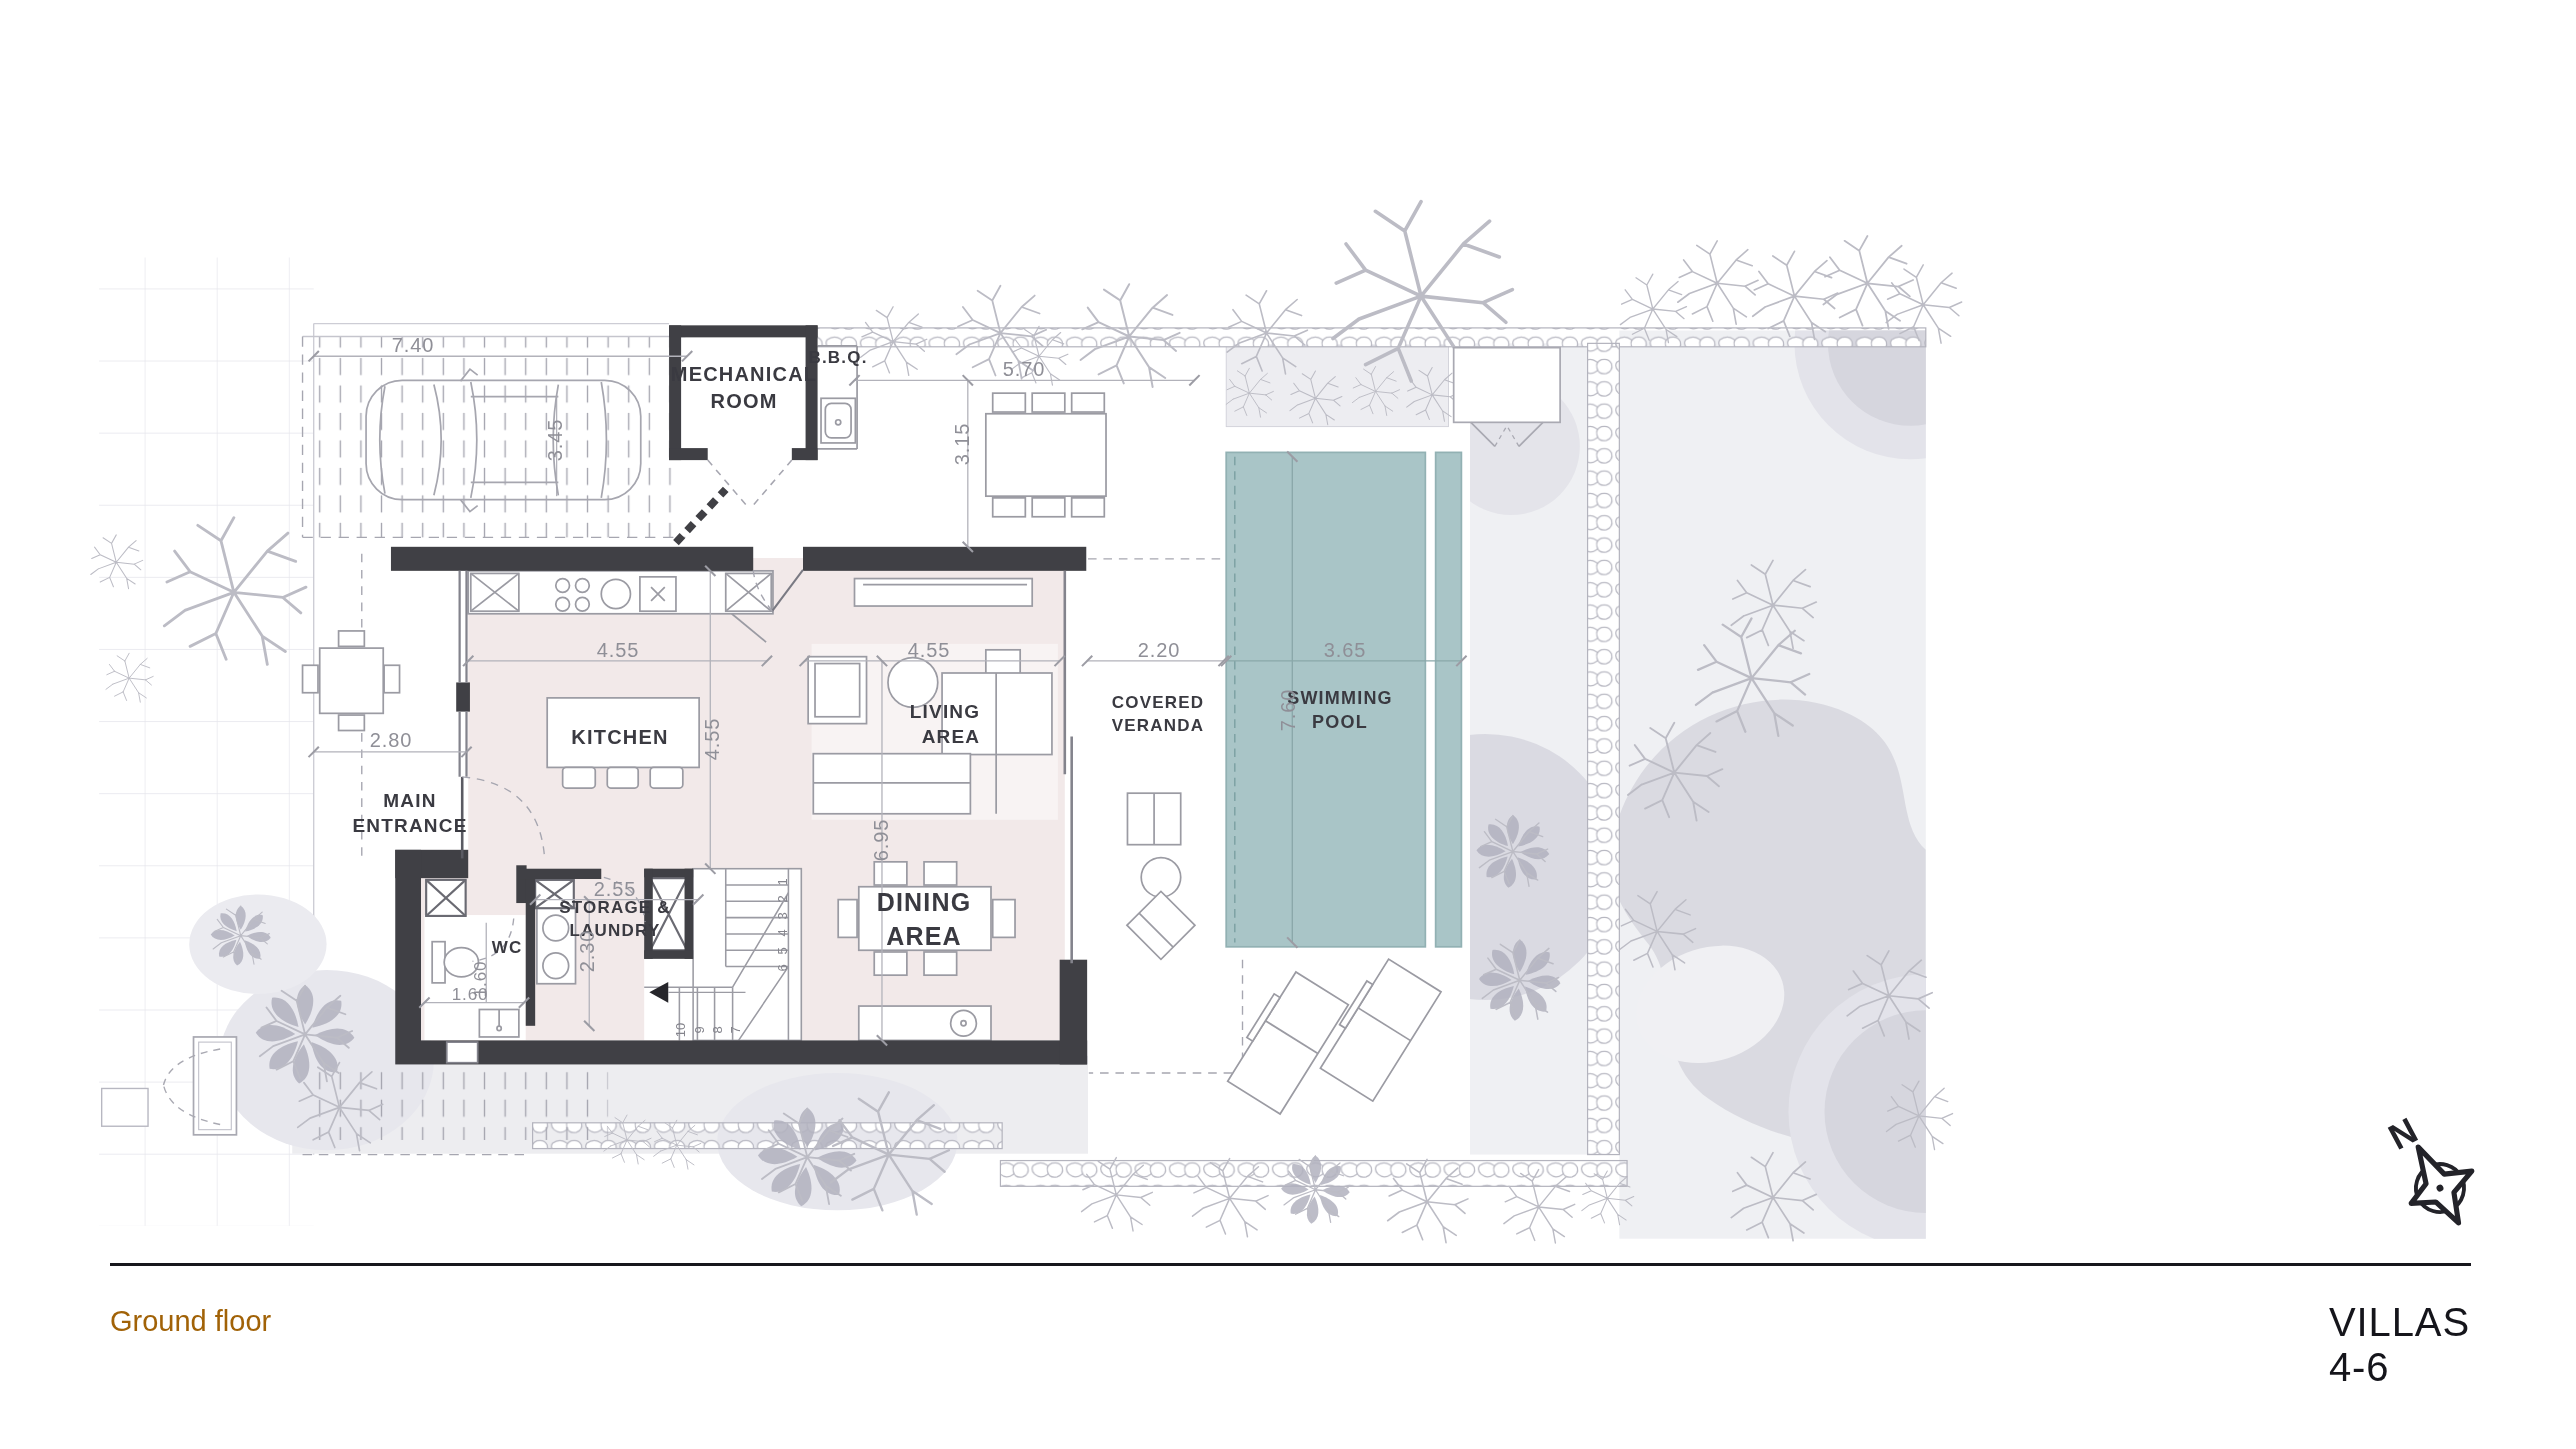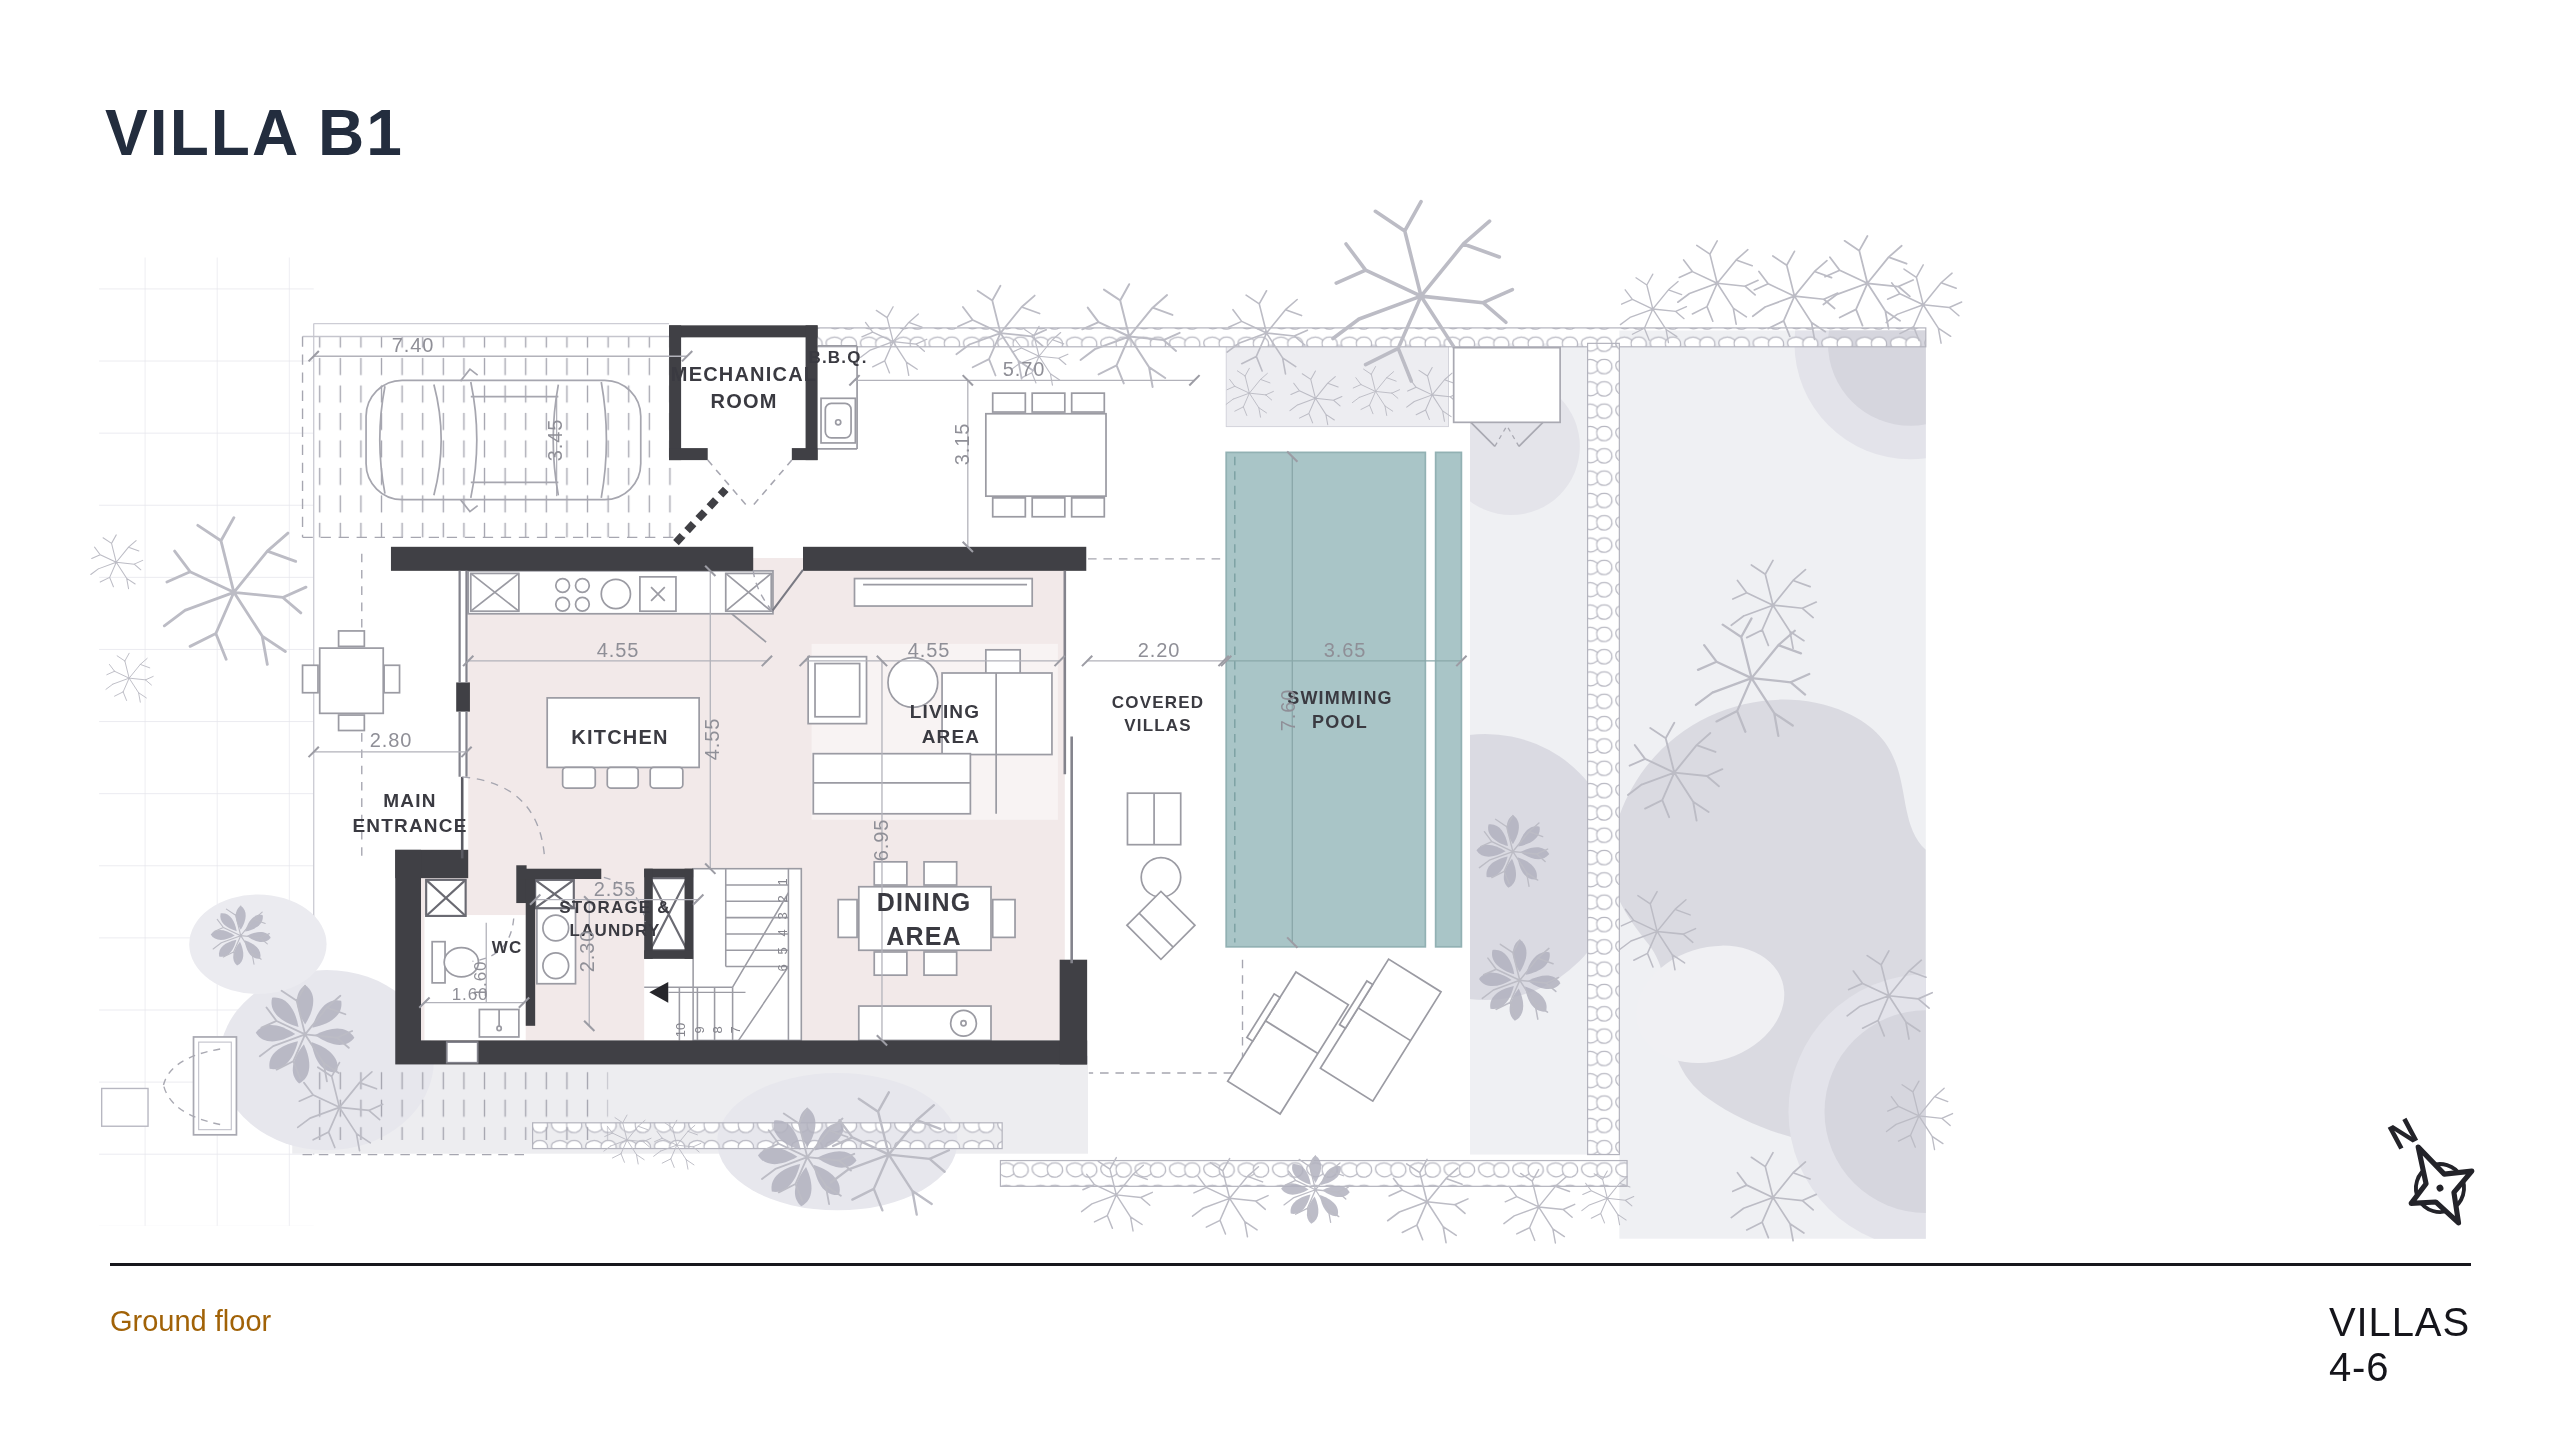--- a/index.html
+++ b/index.html
@@ -356,37 +356,36 @@
     <path d="M536,582 L547,596 L556,589"></path>
   </g>
 
   <g transform="translate(2842,1384) rotate(-28)">
     <circle r="28" fill="none" stroke="#232329" stroke-width="4.5"></circle>
     <path d="M0,-54 L12,-12 L42,0 L12,12 L0,46 L-12,12 L-38,0 L-12,-12 Z" fill="#ffffff" stroke="#232329" stroke-width="6" stroke-linejoin="round"></path>
     <circle r="4" fill="#232329"></circle>
   </g>
 </svg>
 
-  <div class="title">VILLA B1</div>
 
   <div class="lbl" style="left:744px;top:388px;">MECHANICAL
 ROOM</div>
   <div class="lbl" style="left:838px;top:358px;font-size:17px;">B.B.Q.</div>
   <div class="lbl" style="left:620px;top:737px;">KITCHEN</div>
   <div class="lbl" style="left:945px;top:724px;font-size:19px;text-align:right;">LIVING
 AREA</div>
   <div class="lbl" style="left:924px;top:919px;font-size:25px;">DINING
 AREA</div>
   <div class="lbl" style="left:615px;top:920px;font-size:17px;">STORAGE &amp;
 LAUNDRY</div>
   <div class="lbl" style="left:507px;top:948px;font-size:17px;">WC</div>
   <div class="lbl" style="left:410px;top:813px;font-size:19px;">MAIN
 ENTRANCE</div>
   <div class="lbl" style="left:1158px;top:715px;font-size:17px;">COVERED
-VILLAS</div>
+VERANDA</div>
   <div class="lbl" style="left:1340px;top:710px;font-size:18px;">SWIMMING
 POOL</div>
 
   <div class="dim" style="left:413px;top:345px;">7.40</div>
   <div class="dim rot" style="left:555px;top:440px;">3.45</div>
   <div class="dim" style="left:1024px;top:369px;">5.70</div>
   <div class="dim rot" style="left:962px;top:444px;">3.15</div>
   <div class="dim" style="left:618px;top:650px;">4.55</div>
   <div class="dim" style="left:929px;top:650px;">4.55</div>
   <div class="dim rot" style="left:712px;top:739px;">4.55</div>

